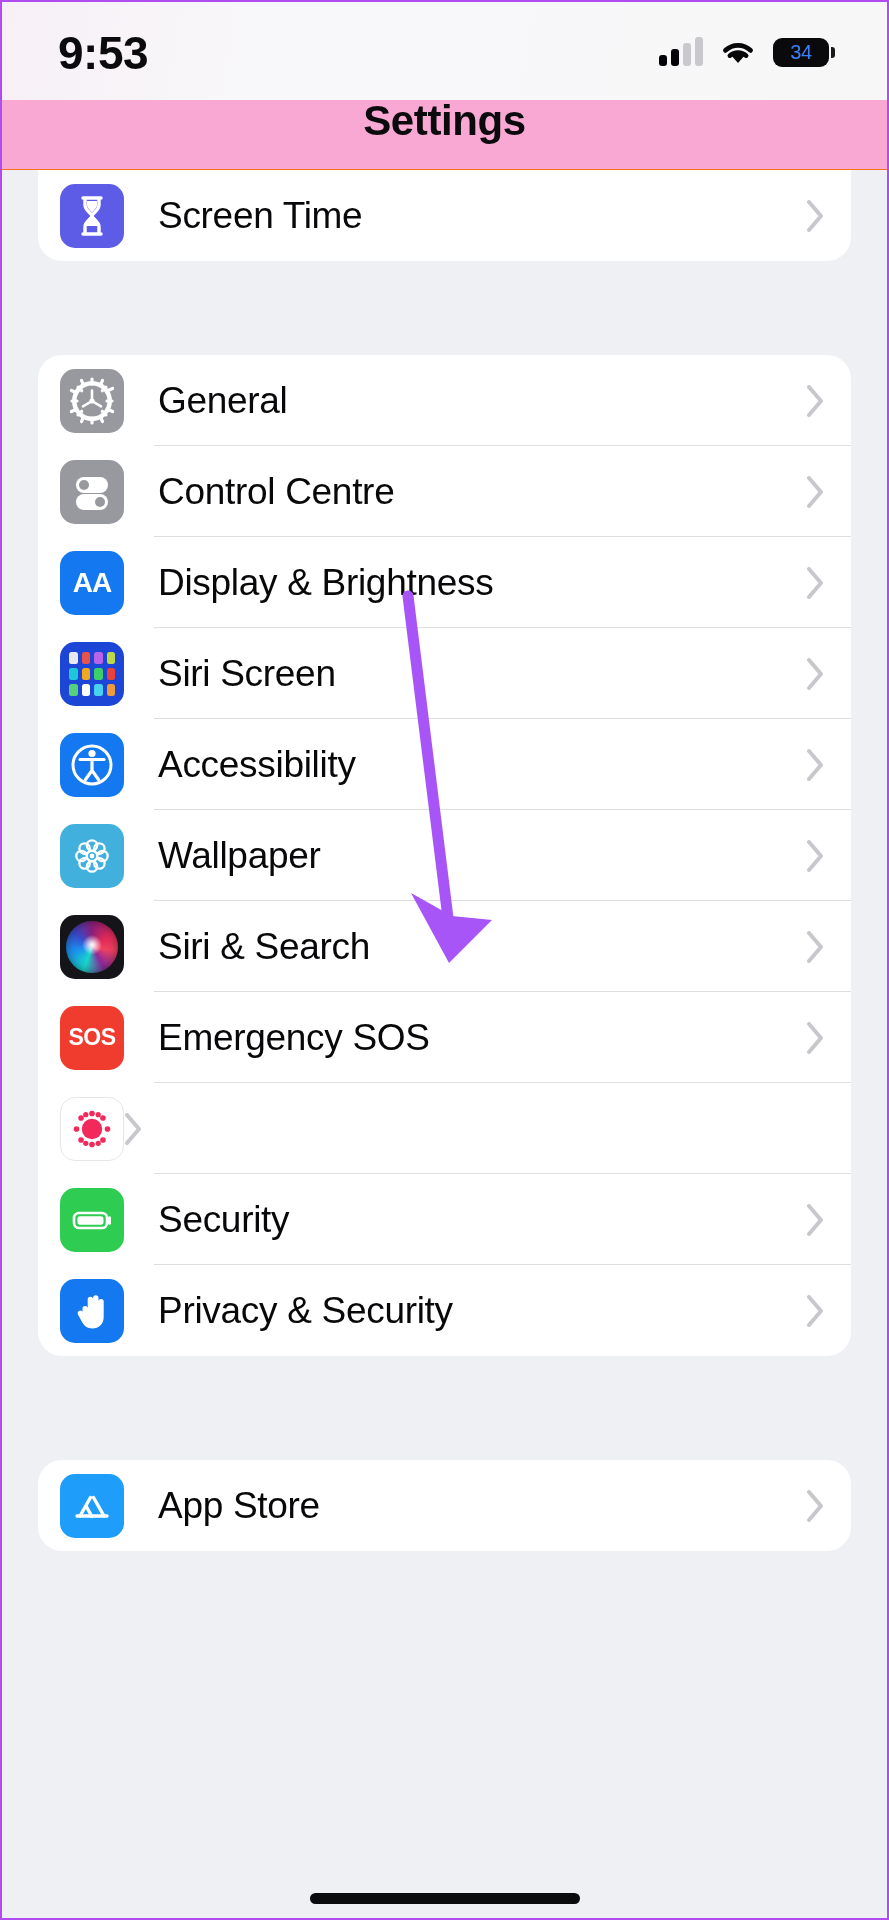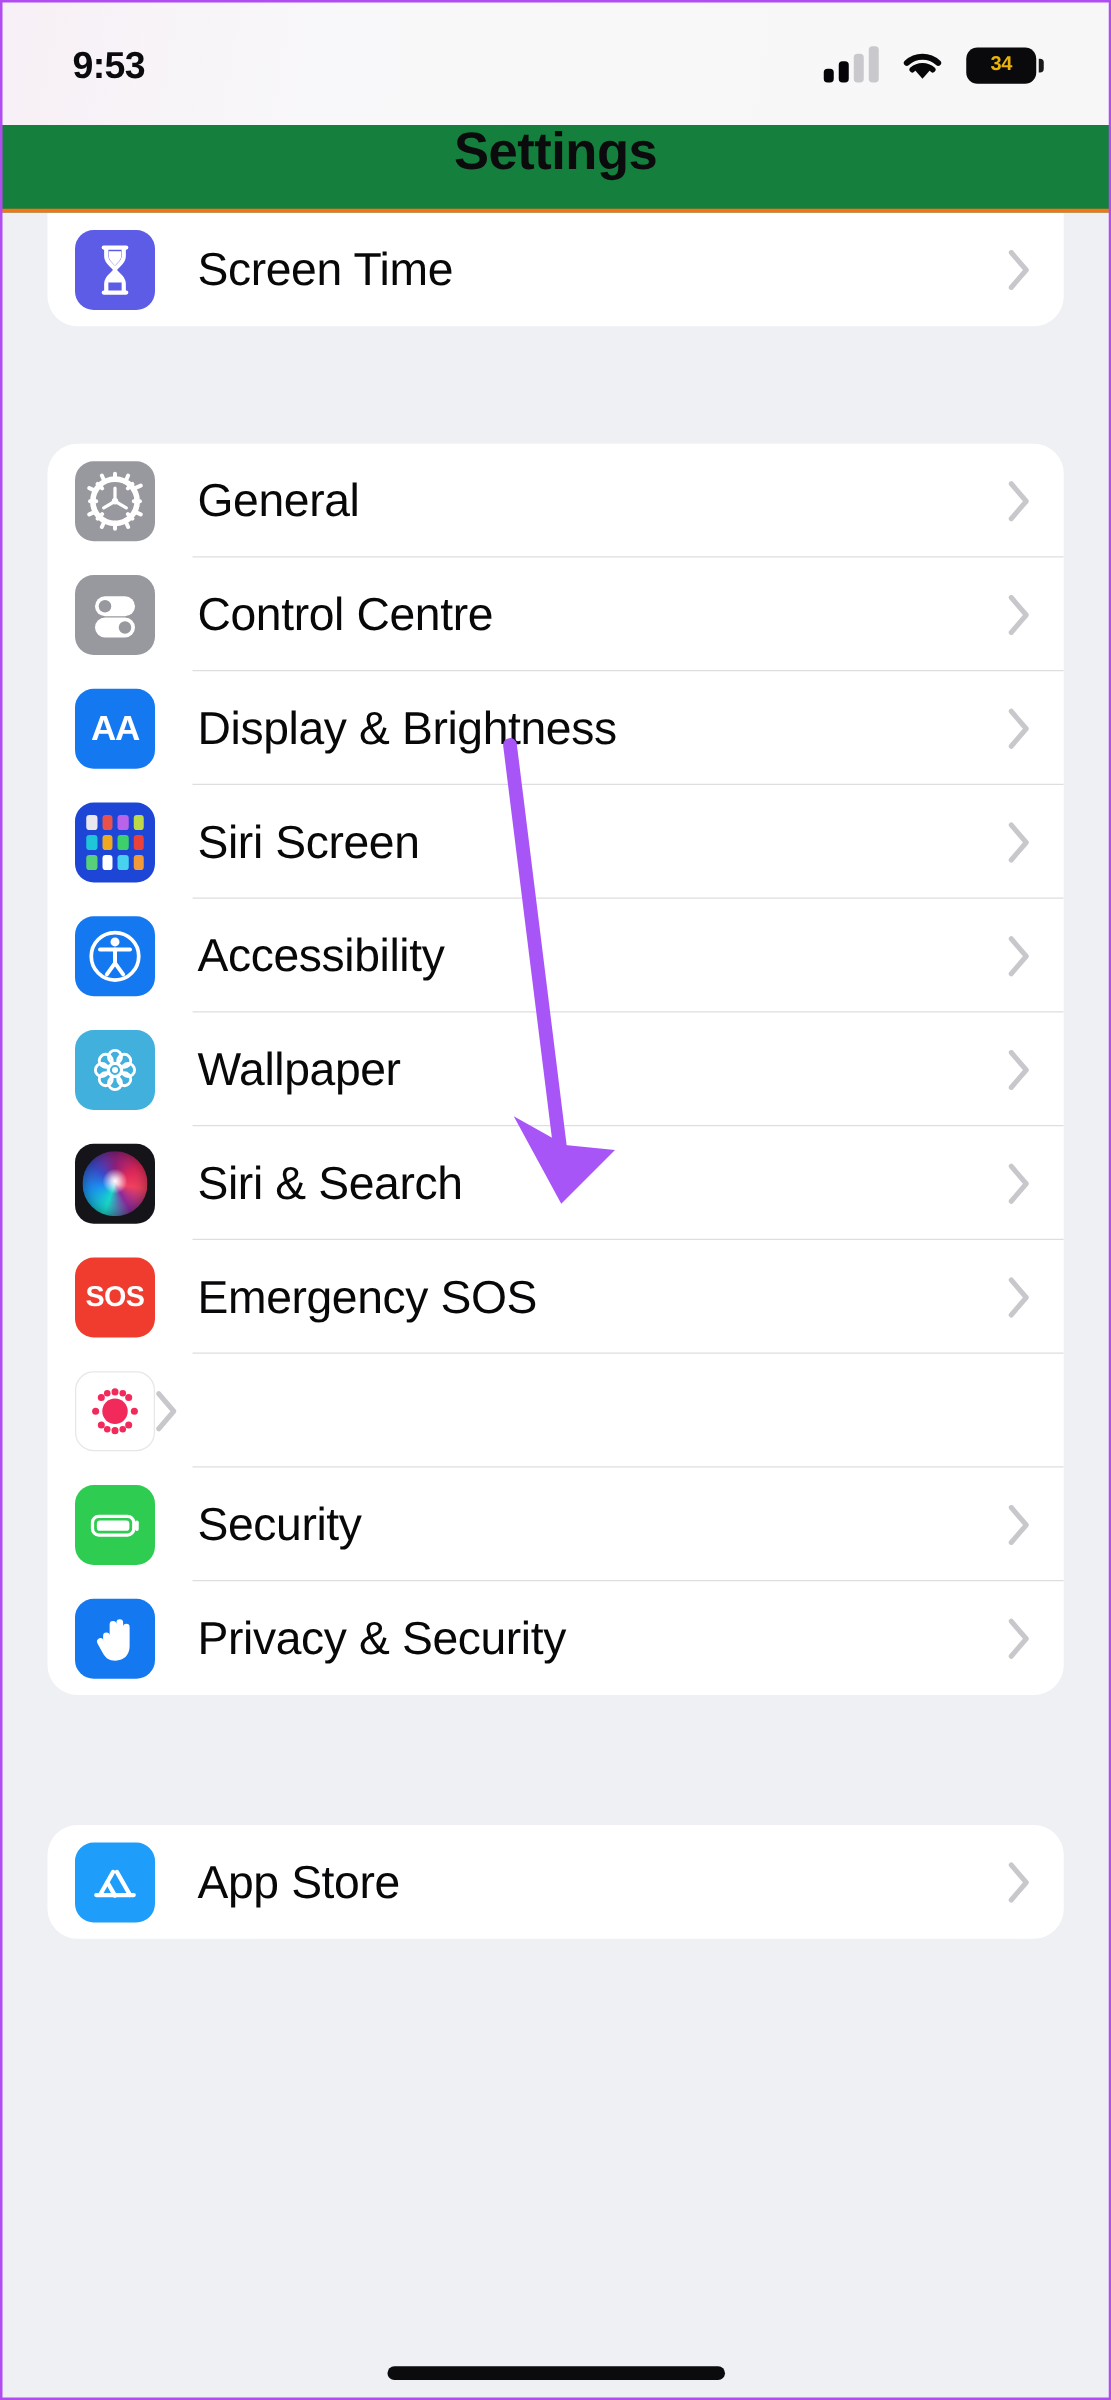--- a/index.html
+++ b/index.html
@@ -35,21 +35,21 @@
     position: relative;
     height: 100px;
     background: linear-gradient(100deg,#f7f0f6 0%, #f8f7f9 28%, #f7f7f8 100%);
     display: flex;
     align-items: center;
     justify-content: space-between;
     padding: 0 54px 0 58px;
     z-index: 20;
   }
   .status-time {
-    font-size: 30px;
+    font-size: 46px;
     font-weight: 700;
     letter-spacing: -0.5px;
     color: #0b0b0d;
     line-height: 1;
     padding-top: 6px;
   }
   .status-right {
     display: flex;
     align-items: center;
     gap: 16px;
@@ -86,44 +86,44 @@
   .battery-body {
     width: 56px;
     height: 29px;
     border-radius: 9px;
     background: #0a0a0c;
     display: flex;
     align-items: center;
     justify-content: center;
   }
   .battery-pct {
-    color: #eab308;
-    font-size: 16px;
-    font-weight: 700;
+    color: #3b82f6;
+    font-size: 20px;
+    font-weight: 400;
     letter-spacing: -0.3px;
     line-height: 1;
   }
   .battery-tip {
     width: 4px;
     height: 11px;
     background: #19191c;
     border-radius: 0 3px 3px 0;
     margin-left: 2px;
   }
 
   
   .nav-bar {
     position: relative;
     height: 70px;
-    background: #15803d;
+    background: #f9a8d4;
     display: flex;
     align-items: flex-start;
     justify-content: center;
     z-index: 20;
-    border-bottom: 3px solid #f97316;
+    border-bottom: 1px solid #f97316;
   }
   .nav-title {
     font-size: 42px;
     font-weight: 700;
     color: #0b0b0d;
     letter-spacing: -0.4px;
     line-height: 1;
   }
 
   

